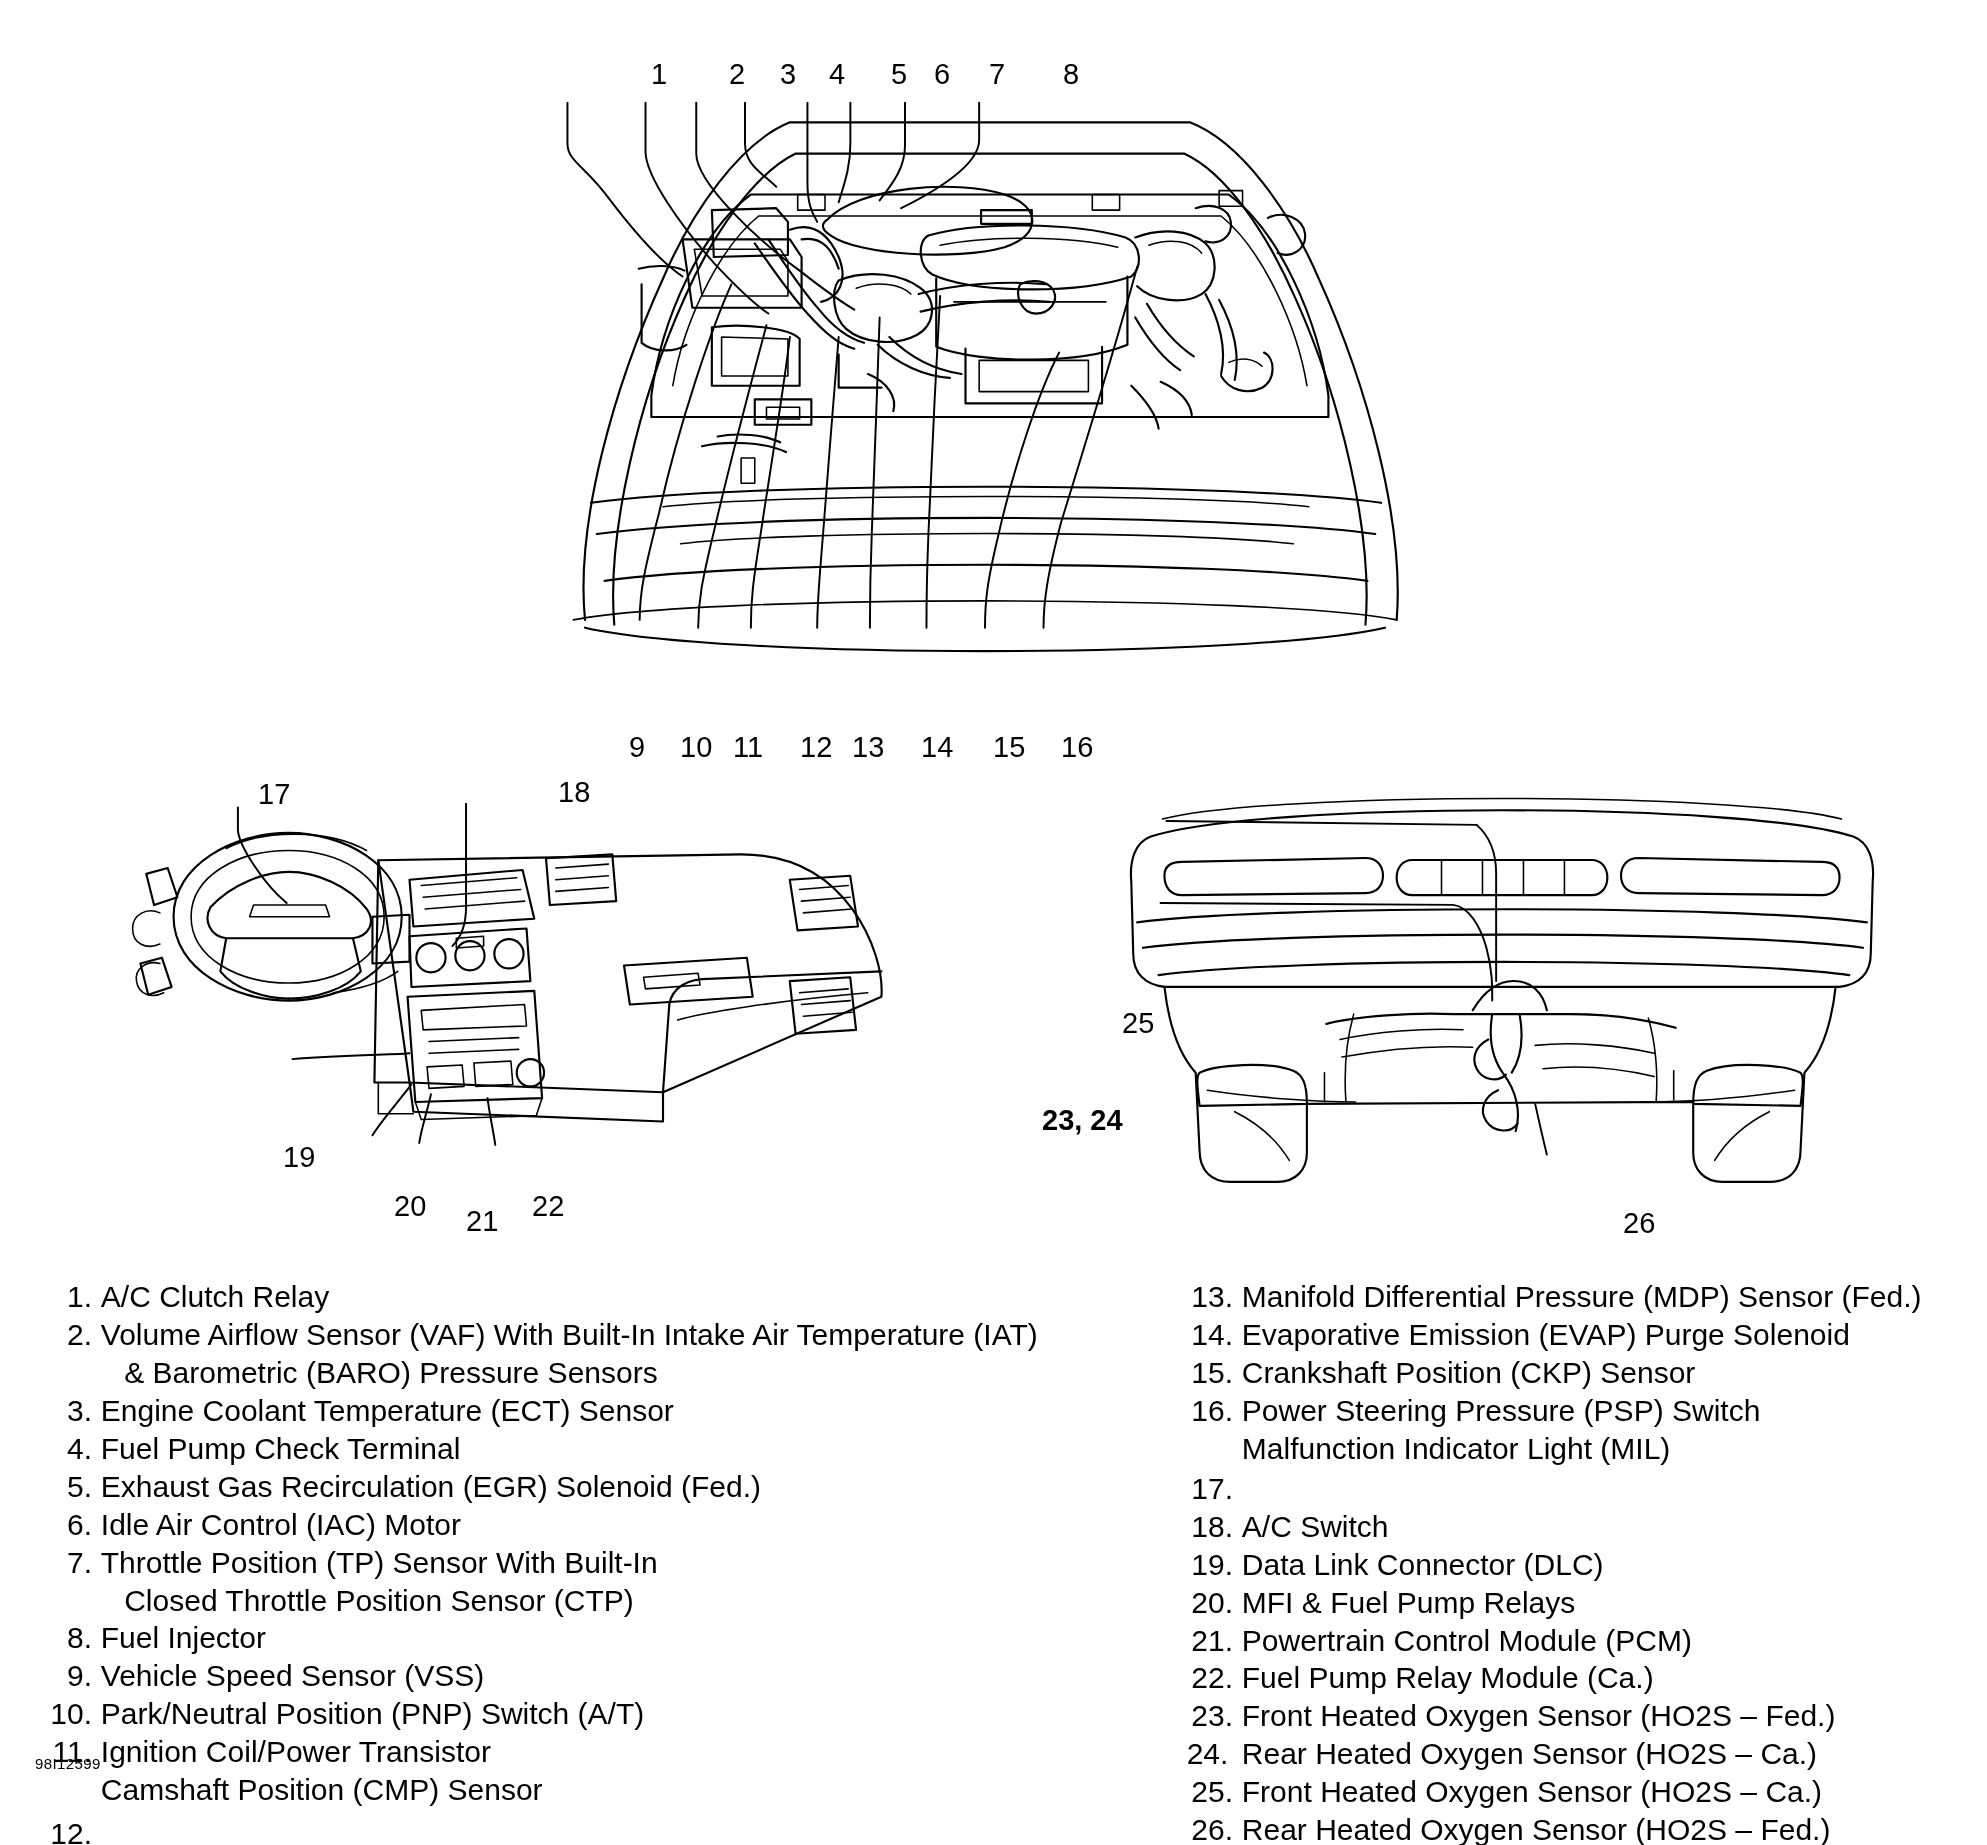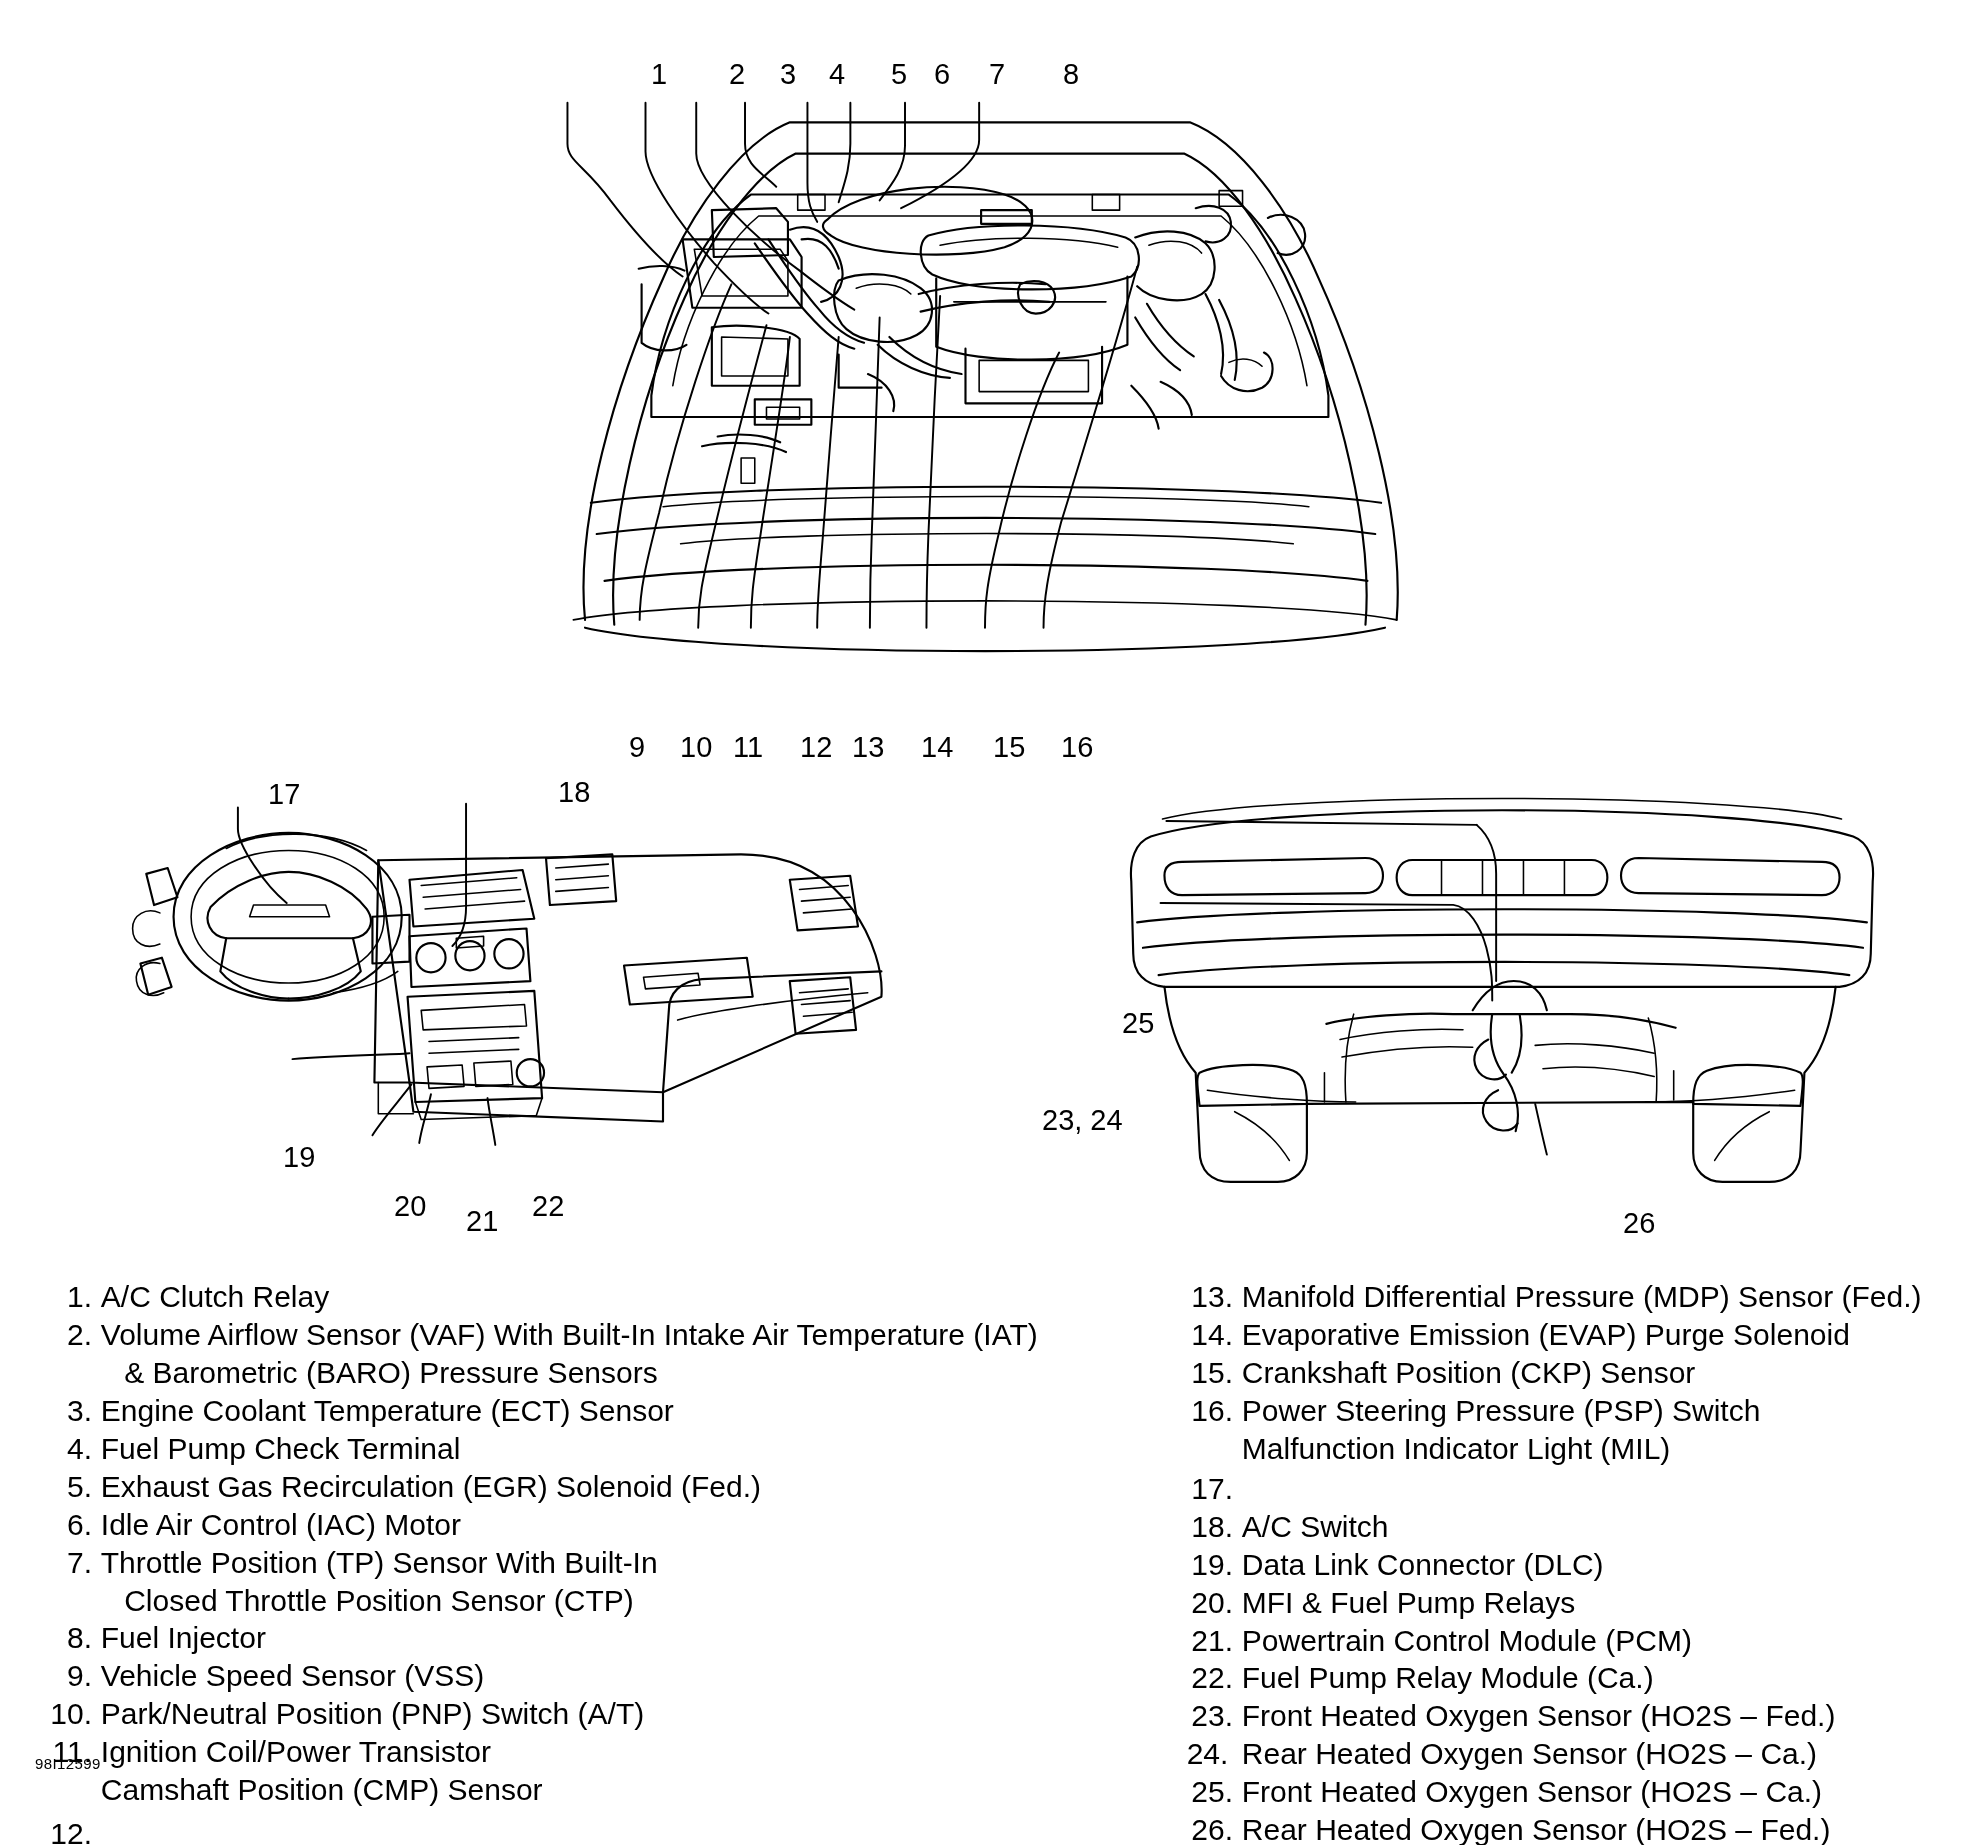--- a/index.html
+++ b/index.html
@@ -259,21 +259,21 @@
     <path class="ln-thin" d="M 540 192 L 596 188 L 598 200 L 542 204 Z"></path>
 
     <path class="lead" d="M 124 18 L 124 40 C 124 56 150 96 174 116"></path>
     <path class="lead" d="M 358 14 L 358 120 C 358 140 352 152 344 160"></path>
     <path class="lead" d="M 300 270 C 276 272 224 272 180 276"></path>
     <path class="lead" d="M 302 302 C 290 318 272 338 262 354"></path>
     <path class="lead" d="M 322 312 C 318 330 312 348 310 362"></path>
     <path class="lead" d="M 380 316 C 382 332 386 350 388 364"></path>
   </svg>
 
-  <div class="callout" style="left:268px; top:780px;">17</div>
+  <div class="callout" style="left:258px; top:780px;">17</div>
   <div class="callout" style="left:558px; top:778px;">18</div>
   <div class="callout" style="left:283px; top:1143px;">19</div>
   <div class="callout" style="left:394px; top:1192px;">20</div>
   <div class="callout" style="left:466px; top:1207px;">21</div>
   <div class="callout" style="left:532px; top:1192px;">22</div>
 
   <svg class="fig" style="left:1102px; top:780px; width:800px; height:439px;" viewBox="0 0 820 450">
 
     <path class="ln" d="M 50 58 C 160 22 660 22 770 58 C 786 64 792 82 790 104 L 788 178 C 788 198 776 210 756 212 L 64 212 C 44 210 32 198 32 178 L 30 104 C 28 82 34 64 50 58 Z"></path>
     <path class="ln-thin" d="M 62 40 C 170 12 650 12 758 40"></path>
@@ -312,21 +312,21 @@
     <path class="ln-thin" d="M 258 240 C 250 268 248 300 250 330"></path>
     <path class="ln-thin" d="M 560 244 C 568 272 570 300 568 330"></path>
 
     <path class="lead" d="M 66 42 L 384 46"></path>
     <path class="lead" d="M 384 46 C 400 60 404 80 404 96 C 404 130 404 180 404 206"></path>
     <path class="lead" d="M 60 126 L 360 128 C 376 130 388 150 394 172 C 400 194 400 210 400 226"></path>
     <path class="lead" d="M 444 332 C 448 350 452 368 456 384"></path>
   </svg>
 
   <div class="callout" style="left:1122px; top:997px;margin-top:12px;">25</div>
-  <div class="callout" style="left:1042px; top:1106px;">23, 24</div>
+  <div class="callout" style="left:1042px; top:1106px;font-weight:bold;">23, 24</div>
   <div class="callout" style="left:1623px; top:1209px;">26</div>
 
   <div class="legend legend-col" style="left:41px; top:1278px; width:1112px;">
     <div class="legend-item">
       <span class="legend-num" style="width:51px;">1.</span>
       <span class="legend-text"><span>A/C Clutch Relay</span></span>
     </div>
     <div class="legend-item">
       <span class="legend-num" style="width:51px;">2.</span>
       <span class="legend-text"><span>Volume Airflow Sensor (VAF) With Built-In Intake Air Temperature (IAT)</span><span class="cont">&amp; Barometric (BARO) Pressure Sensors</span></span>

